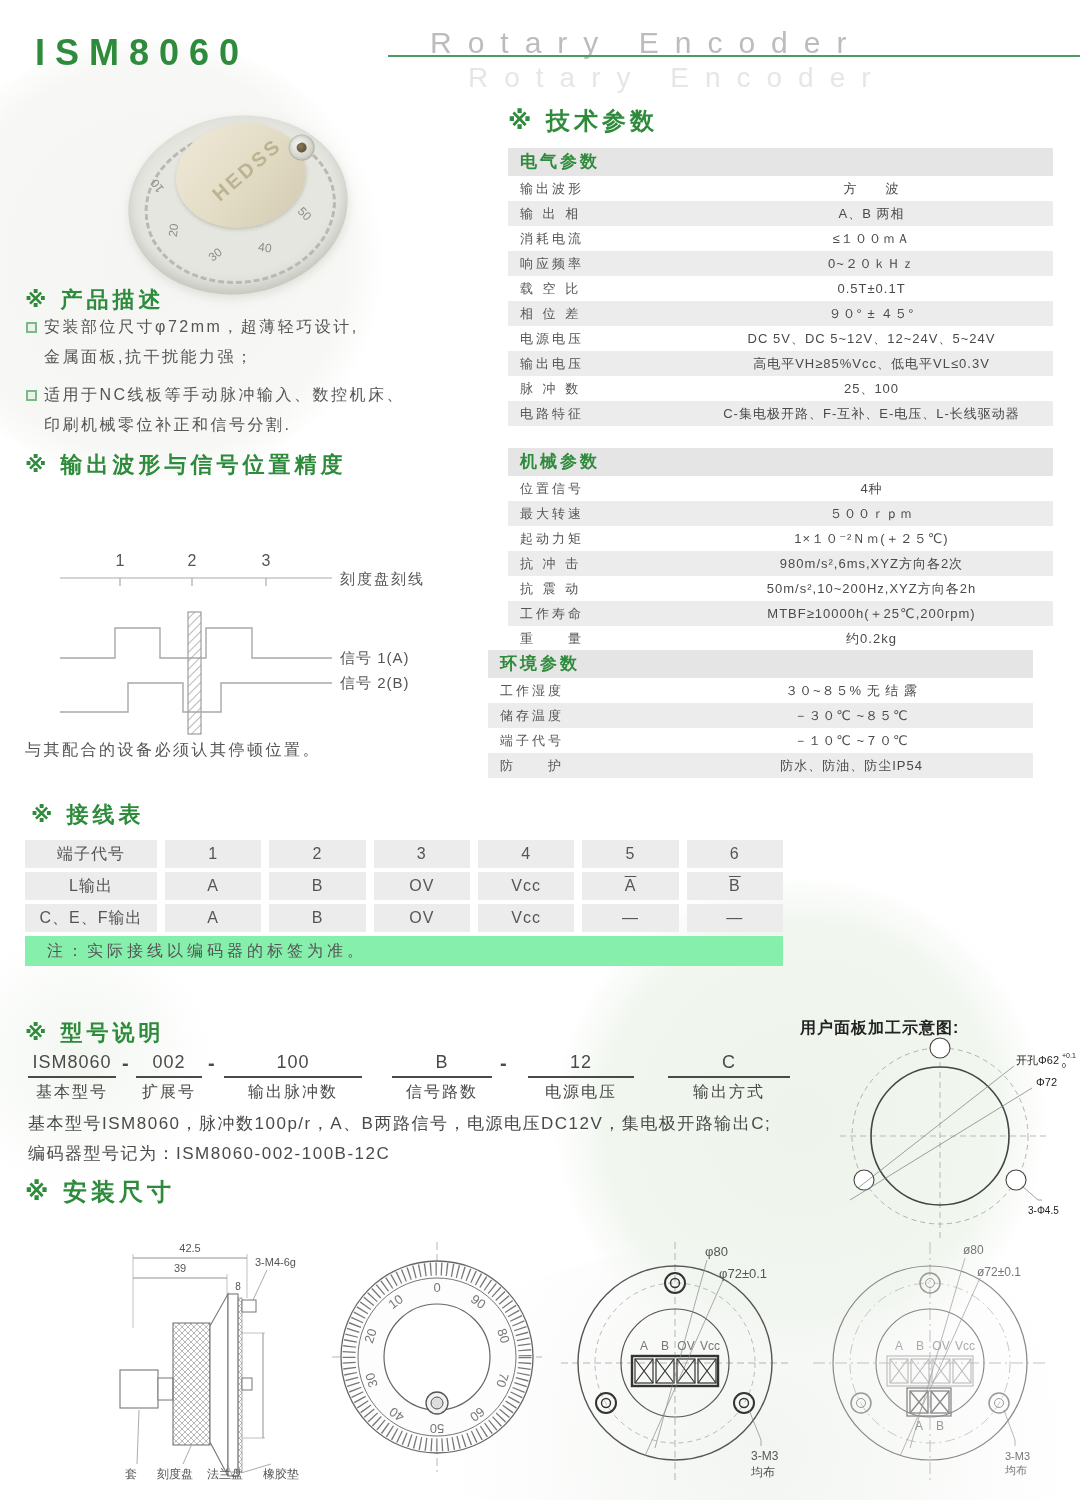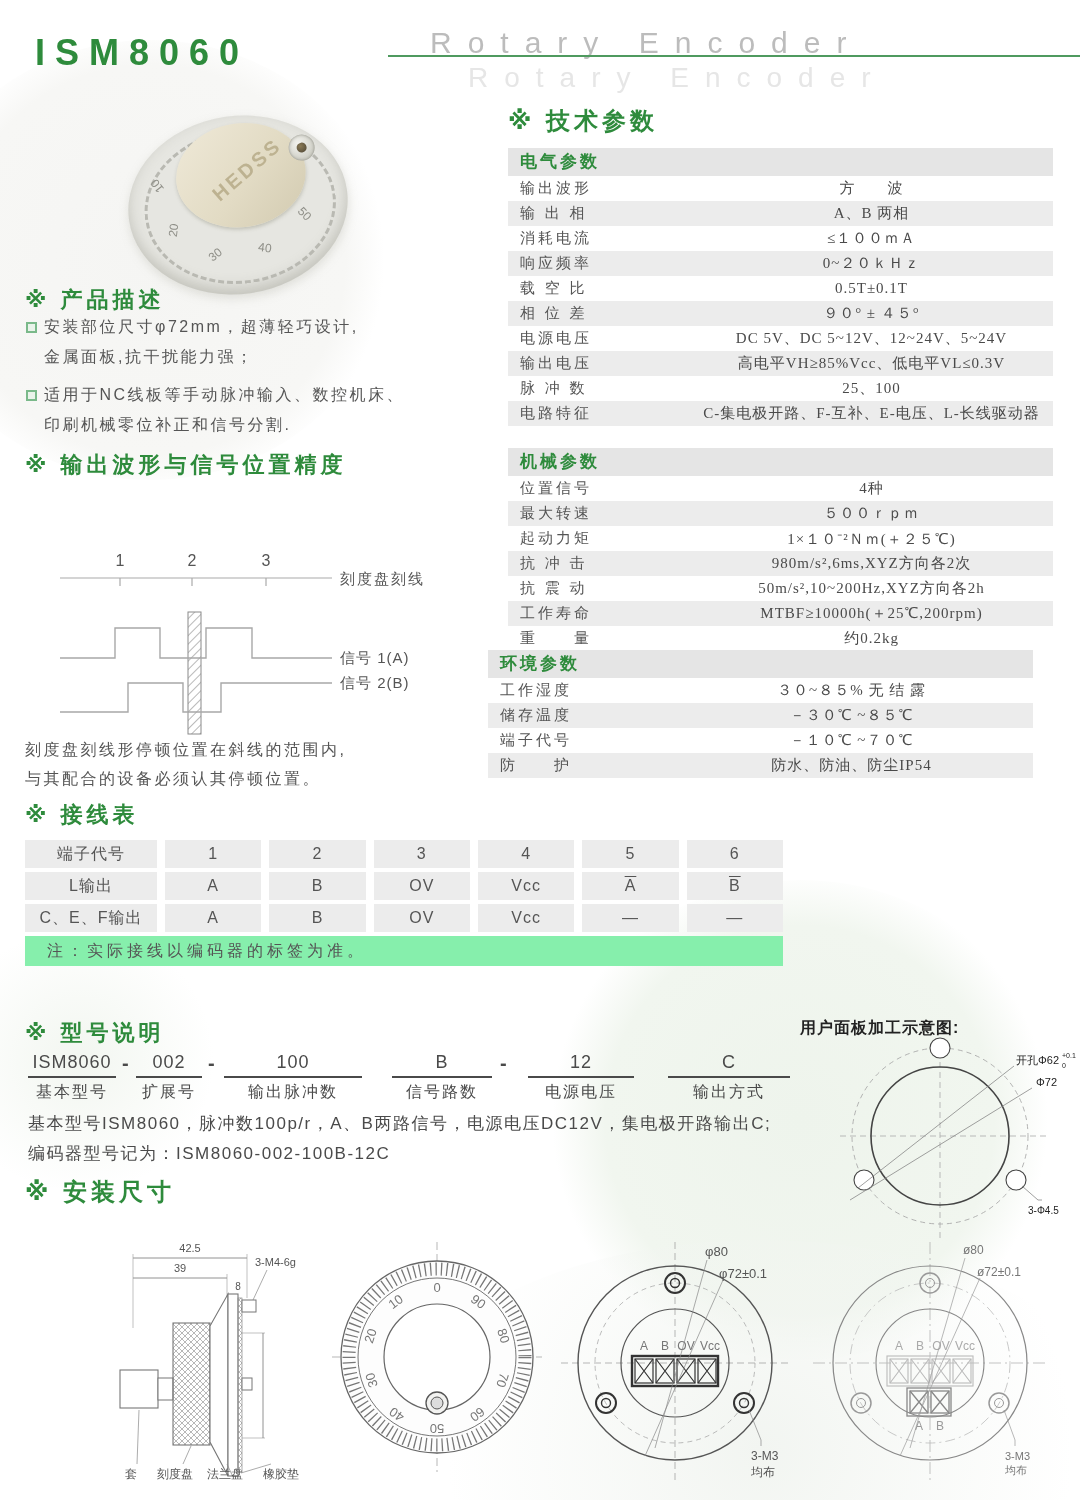--- a/index.html
+++ b/index.html
@@ -40,21 +40,21 @@
   .dialnum{position:absolute;color:#8f8f88;font-size:12px;}
 
   
   .bullet-sq{position:absolute;width:7px;height:7px;border:2px solid #7ab98a;background:#e9f3ea;}
   .body-text{font-size:16px;letter-spacing:2.5px;line-height:30px;color:#555;}
 
   
   .ptable{position:absolute;width:545px;z-index:2;}
   .phead{background:#e5e5e5;color:#2e8b3c;font-weight:bold;font-size:17px;
          letter-spacing:3px;height:28px;line-height:28px;padding-left:12px;}
-  .prow{display:flex;height:25px;align-items:center;font-size:15px;font-family:Liberation Serif, serif;}
+  .prow{display:flex;height:25px;align-items:center;font-size:13px;}
   .prow.alt{background:#ececec;}
   .prow .lbl{width:170px;padding-left:12px;letter-spacing:3px;color:#555;white-space:nowrap;}
   .prow .val{flex:1;text-align:center;letter-spacing:1px;color:#4a4a4a;white-space:nowrap;}
 
   
   .wtable{position:absolute;left:25px;top:840px;width:758px;z-index:2;}
   .wrow{display:flex;gap:8px;margin-bottom:4px;}
   .wcell{background:#ececec;height:28px;line-height:28px;text-align:center;
          font-size:16px;color:#555;letter-spacing:1px;}
   .wc0{width:132px;} .wcn{flex:1;}
@@ -137,21 +137,20 @@
     <rect x="168" y="72" width="13" height="122" fill="url(#diag)" stroke="#8a8a8a" stroke-width="1"></rect>
 
     <polyline points="40,118 95,118 95,88 140,88 140,118 186,118 186,88 232,88 232,118 312,118" fill="none" stroke="#a8a8a8" stroke-width="1.4"></polyline>
     <text x="320" y="123" font-size="15" fill="#555" letter-spacing="1">信号 1(A)</text>
 
     <polyline points="40,172 108,172 108,143 163,143 163,172 201,172 201,143 312,143" fill="none" stroke="#a8a8a8" stroke-width="1.4"></polyline>
     <text x="320" y="148" font-size="15" fill="#555" letter-spacing="1">信号 2(B)</text>
   </svg>
 
   <div class="z body-text" style="left:25px;top:735px;line-height:29px;">
-    <div>刻度盘刻线形停顿位置在斜线的范围内,</div>
     <div>与其配合的设备必须认其停顿位置。</div>
   </div>
 
   <div class="z sec-title t24" style="left:508px;top:105px;">※ 技术参数</div>
 
   <div class="ptable" style="left:508px;top:148px;">
     <div class="phead">电气参数</div>
     <div class="prow">
         <span class="lbl">输出波形</span>
         <span class="val">方　　波</span>
@@ -239,21 +238,21 @@
     <div class="prow">
         <span class="lbl">端子代号</span>
         <span class="val">－１０℃ ~７０℃</span>
       </div>
     <div class="prow alt">
         <span class="lbl">防　　护</span>
         <span class="val">防水、防油、防尘IP54</span>
       </div>
   </div>
 
-  <div class="z sec-title t22" style="left:25px;top:800px;text-align:center;">※ 接线表</div>
+  <div class="z sec-title t22" style="left:31px;top:800px;text-align:center;">※ 接线表</div>
   <div class="wtable">
     <div class="wrow">
       <div class="wcell wc0">端子代号</div>
       <div class="wcell wcn">1</div>
       <div class="wcell wcn">2</div>
       <div class="wcell wcn">3</div>
       <div class="wcell wcn">4</div>
       <div class="wcell wcn">5</div>
       <div class="wcell wcn">6</div>
     </div>

